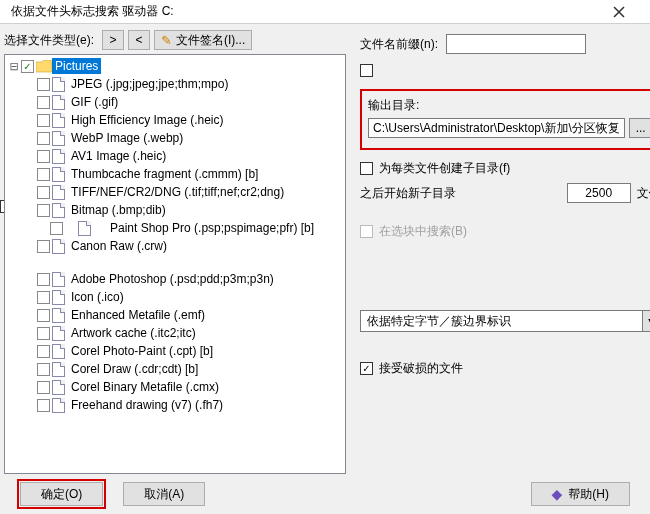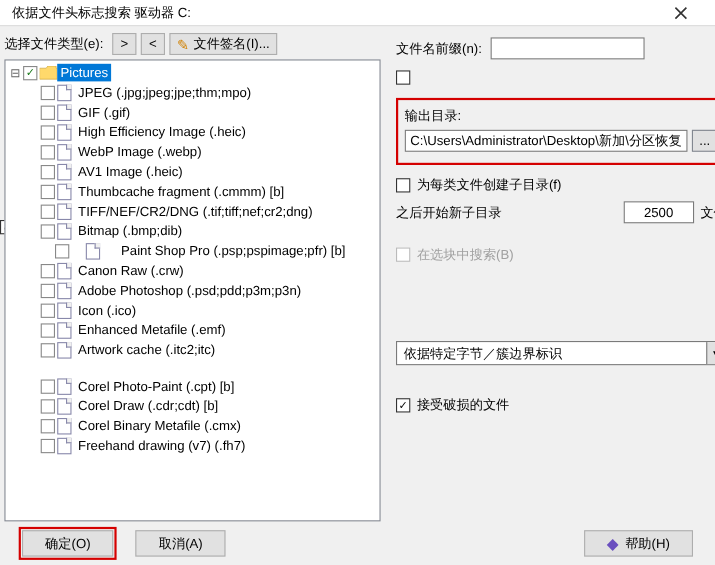--- a/index.html
+++ b/index.html
@@ -152,21 +152,21 @@
             <span class="chk"></span>
             <span class="file-icon"></span>
             <span class="label">Paint Shop Pro (.psp;pspimage;pfr) [b]</span>
           </div>
           <div class="node" style="position: relative;">
             <span class="indent" style="width:30px"></span>
             <span class="chk"></span>
             <span class="file-icon"></span>
             <span class="label">Canon Raw (.crw)</span>
           </div>
-          <div class="node" style="position: relative;">
+          <div class="node" style="position: relative; margin-top: 15px;">
             <span class="indent" style="width:30px"></span>
             <span class="chk"></span>
             <span class="file-icon"></span>
             <span class="label">Adobe Photoshop (.psd;pdd;p3m;p3n)</span>
           </div>
           <div class="node" style="position: relative;">
             <span class="indent" style="width:30px"></span>
             <span class="chk"></span>
             <span class="file-icon"></span>
             <span class="label">Icon (.ico)</span>
@@ -176,21 +176,21 @@
             <span class="chk"></span>
             <span class="file-icon"></span>
             <span class="label">Enhanced Metafile (.emf)</span>
           </div>
           <div class="node" style="position: relative;">
             <span class="indent" style="width:30px"></span>
             <span class="chk"></span>
             <span class="file-icon"></span>
             <span class="label">Artwork cache (.itc2;itc)</span>
           </div>
-          <div class="node" style="position: relative; margin-top: 15px;">
+          <div class="node" style="position: relative;">
             <span class="indent" style="width:30px"></span>
             <span class="chk"></span>
             <span class="file-icon"></span>
             <span class="label">Corel Photo-Paint (.cpt) [b]</span>
           </div>
           <div class="node" style="position: relative;">
             <span class="indent" style="width:30px"></span>
             <span class="chk"></span>
             <span class="file-icon"></span>
             <span class="label">Corel Draw (.cdr;cdt) [b]</span>

